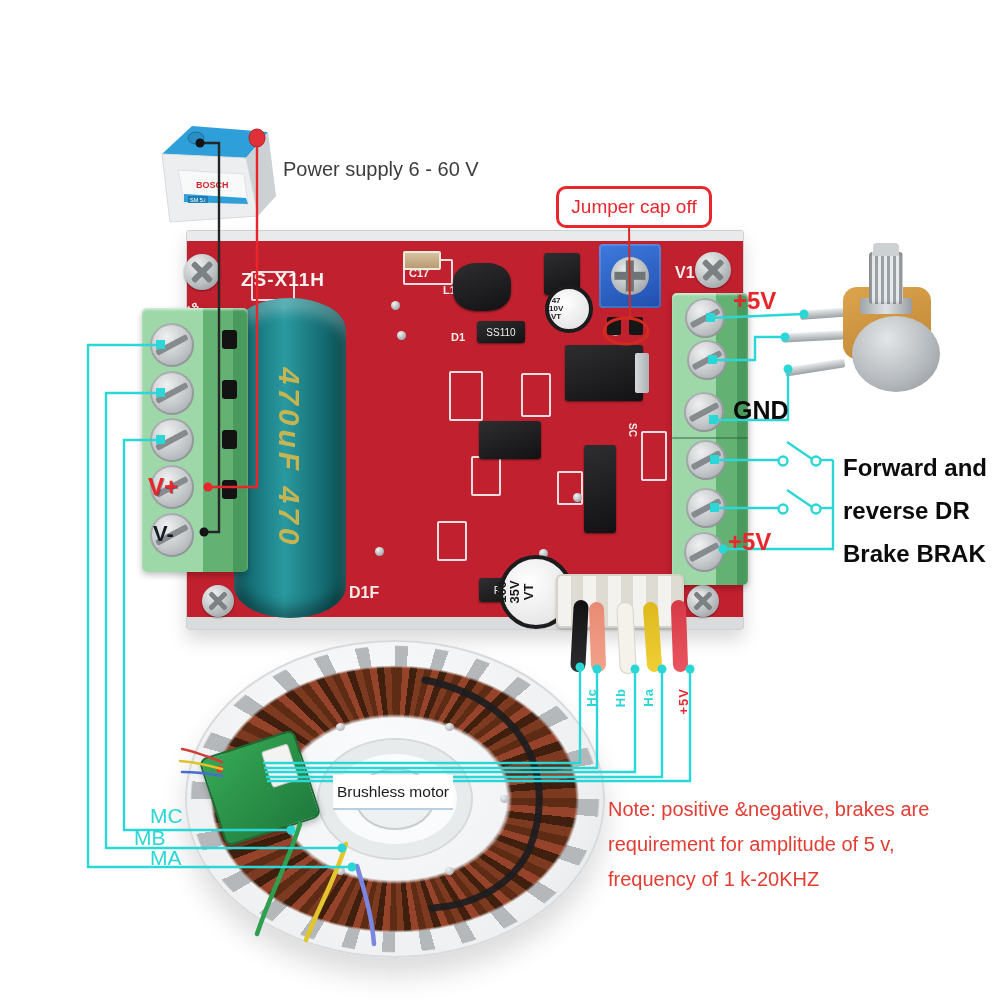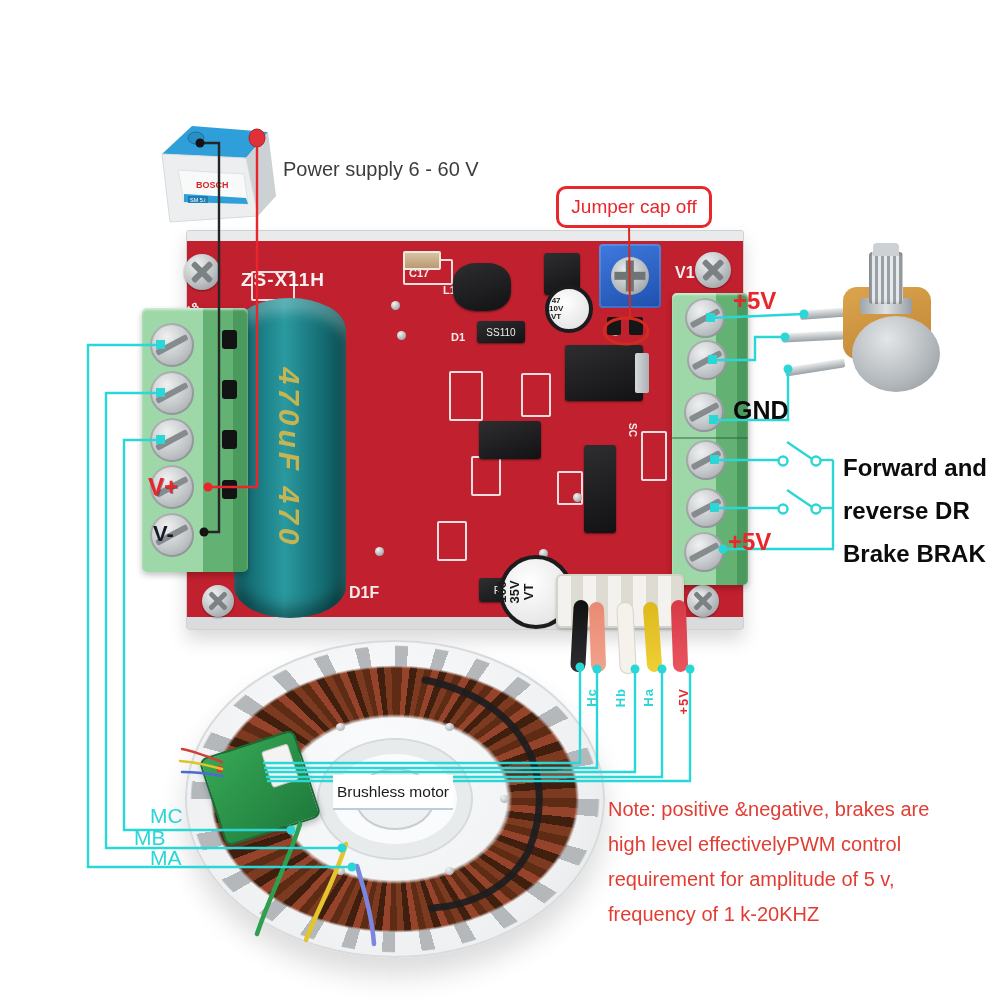--- a/index.html
+++ b/index.html
@@ -331,21 +331,20 @@
   <div class="phase-lbl" style="left:134px;top:826px;">MB</div>
   <div class="phase-lbl" style="left:150px;top:846px;">MA</div>
 
   <div class="hall-lbl" style="left:584px;top:688px;">Hc</div>
   <div class="hall-lbl" style="left:613px;top:688px;">Hb</div>
   <div class="hall-lbl" style="left:641px;top:688px;">Ha</div>
   <div class="hall-lbl" style="left:676px;top:688px;color:#e8262c;">+5V</div>
 
   <div class="note">
     <div>Note: positive &amp;negative, brakes are</div>
-    <div>high level effectivelyPWM control</div>
     <div>requirement for amplitude of 5 v,</div>
     <div>frequency of 1 k-20KHZ</div>
   </div>
 
   <svg class="wires" width="1000" height="1000" viewBox="0 0 1000 1000">
 
     <g fill="none" stroke-linecap="round">
       <path d="M425,680 C530,702 558,782 528,852 C508,890 468,906 432,908" stroke="#1d1d20" stroke-width="7" opacity="0.92"></path>
       <path d="M300,824 C288,862 270,895 257,934" stroke="#2e9e4f" stroke-width="4.5"></path>
       <path d="M346,844 C334,882 318,908 306,940" stroke="#e3c62c" stroke-width="4.5"></path>

